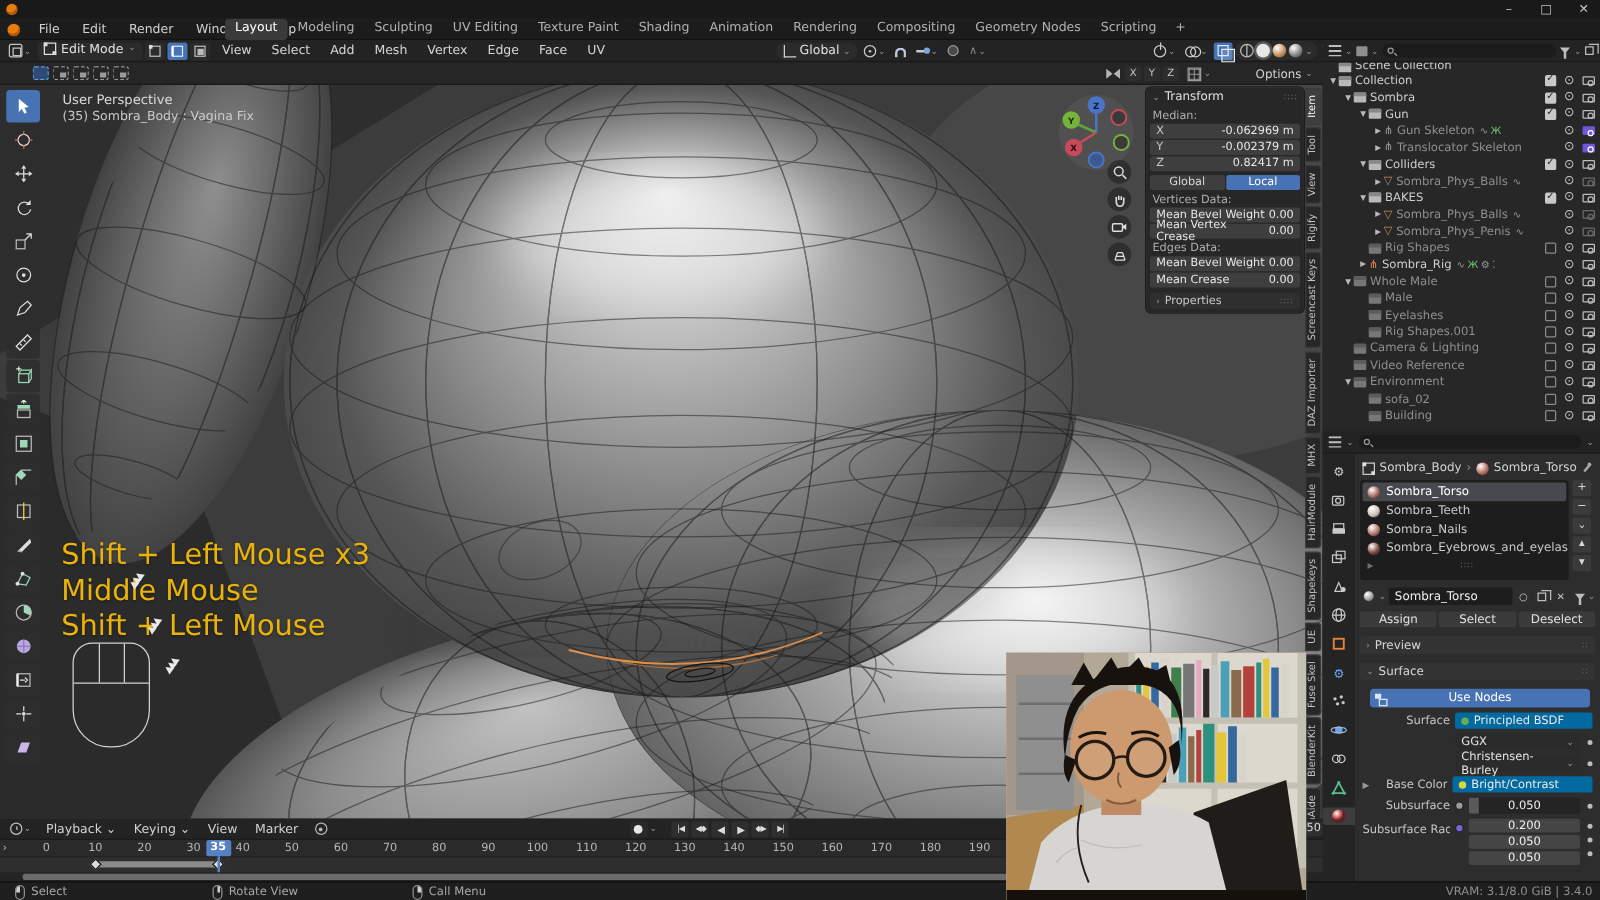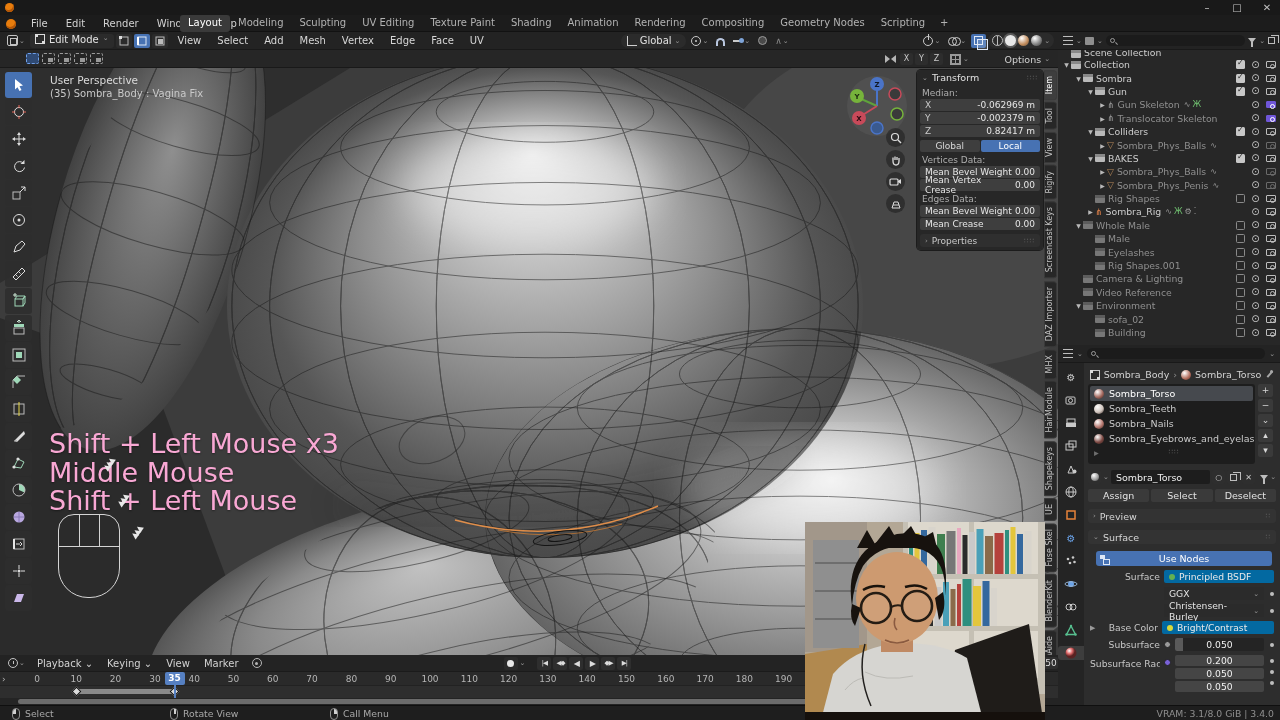--- a/index.html
+++ b/index.html
@@ -84,21 +84,21 @@
 #options-btn{right:8px;top:2px;display:flex;align-items:center;gap:3px;color:#d2d2d2;font-size:9.5px;height:14px}
 
 #viewport{left:0;top:68px;width:1058px;height:587px;background:#3a3a3a;overflow:hidden}
 #vp-svg{position:absolute;left:0;top:0}
 #vp-overlay-text{left:50px;top:6px;line-height:13px;z-index:5}
 #vp-persp{font-size:10.5px;color:#dadada}
 #vp-obj{font-size:10px;color:#c9c9c9}
 #toolbar{left:5px;top:4px;width:28px;display:flex;flex-direction:column;gap:1px;z-index:6}
 .tool-btn{width:27px;height:26px;background:#2e2e2eE6;border-radius:3px;display:flex;align-items:center;justify-content:center}
 .tool-btn.active{background:#4772b3}
-#keycast{left:49px;top:362px;font-size:27px;color:#f9a8d4;line-height:28.5px;z-index:5;text-shadow:0 1px 2px rgba(0,0,0,.4)}
+#keycast{left:49px;top:362px;font-size:23px;color:#eab308;line-height:28.5px;z-index:5;text-shadow:0 1px 2px rgba(0,0,0,.4)}
 #mouse-gfx{left:58px;top:446px;width:62px;height:84px;border:1.3px solid #d4d4d4;border-radius:16px 16px 30px 30px;z-index:5}
 .mg-l{position:absolute;background:none;border-left:1px solid #d4d4d4}
 .mg-h{position:absolute;left:0;top:38%;width:100%;border-top:1px solid #d4d4d4}
 .mg-arr{position:absolute;color:#e8e8e8;font-size:8px;letter-spacing:-2px;z-index:5}
 #npanel{left:917px;top:2px;width:126px;background:rgba(38,38,38,.97);border-radius:4px;box-shadow:0 0 0 1px #1c1c1c;z-index:7;padding-bottom:3px}
 .np-head{height:15px;display:flex;align-items:center;gap:4px;padding:0 5px;color:#e0e0e0;font-size:9.5px}
 .np-dots{margin-left:auto;color:#6e6e6e;font-size:7px;letter-spacing:1px}
 .np-label{margin:3px 5px 1px;color:#aeaeae;font-size:9px}
 .np-row{display:flex;justify-content:space-between;align-items:center;height:12px;background:#3e3e3e;border-radius:2px;margin:1px 3px;padding:0 5px;font-size:9px;color:#e6e6e6}
 .np-row .ax{color:#c9c9c9}

